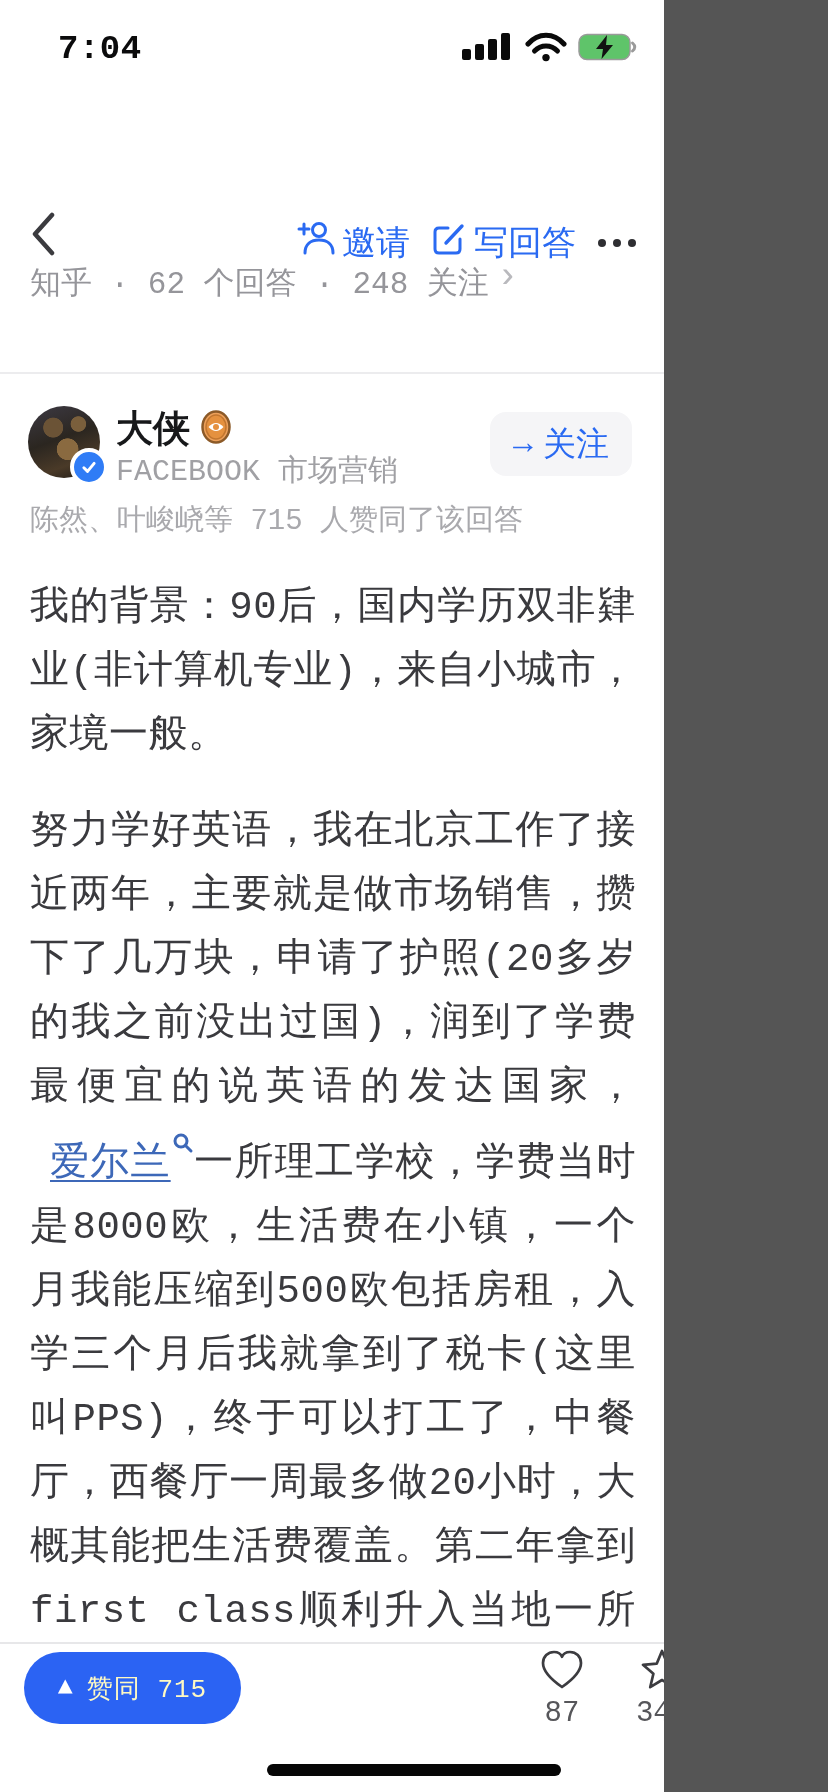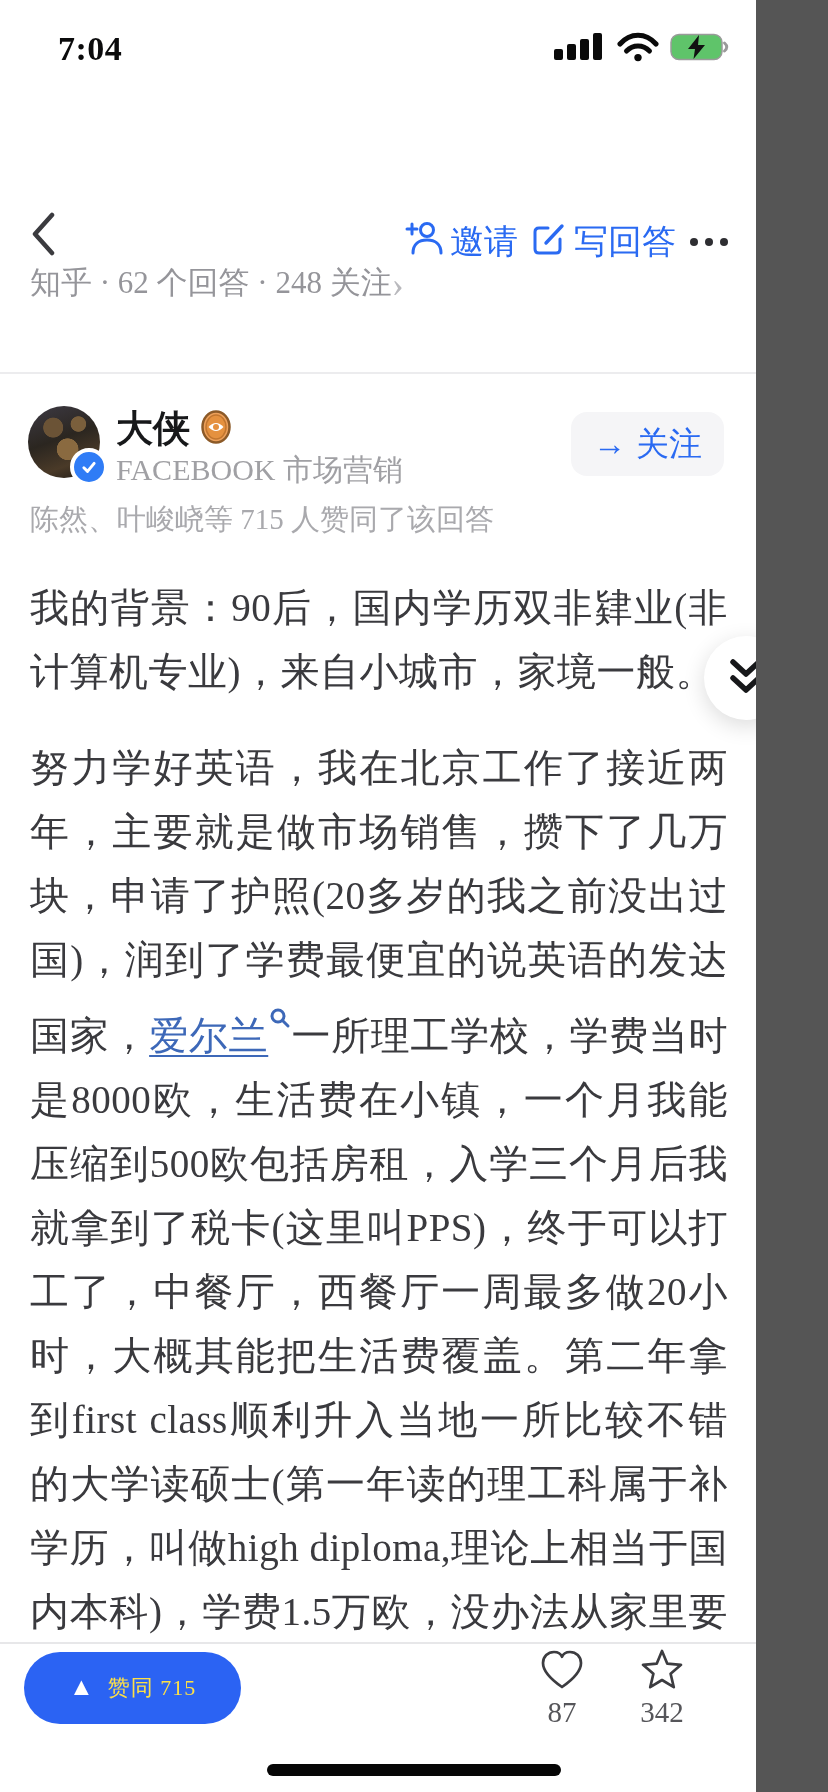--- a/index.html
+++ b/index.html
@@ -1,35 +1,35 @@
 <!DOCTYPE html>
 <html><head>
 <meta charset="utf-8">
 <style>
   html,body{margin:0;padding:0;background:#555;}
-  .screen{position:relative;width:756px;height:1792px;background:#fff;overflow:hidden;
-          font-family:Liberation Serif, serif;-webkit-font-smoothing:antialiased;}
+  .screen{position:relative;width:664px;height:1792px;background:#fff;overflow:hidden;
+          font-family:Liberation Mono, monospace;-webkit-font-smoothing:antialiased;}
 
   
   .statusbar{position:absolute;top:0;left:0;right:0;height:92px;}
   .st-time{position:absolute;left:58px;top:30px;font-size:34px;font-weight:700;color:#0b0b0c;letter-spacing:.5px;}
   .st-apptitle{position:absolute;left:0;right:0;top:6px;text-align:center;font-size:37px;font-weight:700;color:#2a6af2;}
   .st-icons{position:absolute;right:26px;top:32px;display:flex;align-items:center;gap:11px;}
 
   
   .navbar{position:absolute;top:100px;left:0;right:0;height:86px;}
   .back-btn{position:absolute;left:28px;top:110px;width:34px;height:50px;cursor:pointer;}
-  .nav-right{position:absolute;right:26px;top:118px;display:flex;align-items:center;gap:12px;}
+  .nav-right{position:absolute;right:26px;top:118px;display:flex;align-items:center;gap:20px;}
   .nav-item{display:flex;align-items:center;gap:6px;color:#2a6af2;font-size:34px;font-weight:500;cursor:pointer;}
   .more-btn{display:flex;align-items:center;gap:7px;padding:10px 2px;cursor:pointer;}
   .more-btn i{width:8px;height:8px;border-radius:50%;background:#2e2e32;display:block;}
 
   
   .q-title{position:absolute;left:30px;top:198px;right:30px;font-size:42px;font-weight:700;color:#131316;letter-spacing:.5px;}
-  .q-meta{position:absolute;left:30px;top:262px;display:flex;align-items:flex-end;color:#95959a;font-size:31px;cursor:pointer;}
+  .q-meta{position:absolute;left:30px;top:262px;display:flex;align-items:flex-start;gap:8px;color:#95959a;font-size:31px;cursor:pointer;}
   .q-meta .chev{font-size:36px;color:#b9b9bd;line-height:1;transform:translateY(-2px);}
   .divider{position:absolute;left:0;right:0;top:372px;height:2px;background:#ececee;}
 
   
   .author{position:absolute;left:28px;top:404px;right:28px;height:80px;}
   .avatar{position:absolute;left:0;top:2px;width:72px;height:72px;border-radius:50%;cursor:pointer;
           background:
             radial-gradient(circle at 35% 30%, #6b5336 0 14%, transparent 15%),
             radial-gradient(circle at 70% 25%, #7a5f3c 0 10%, transparent 11%),
             radial-gradient(circle at 55% 60%, #8a6a40 0 18%, transparent 19%),
@@ -42,34 +42,34 @@
   .follow-btn{position:absolute;right:4px;top:8px;height:64px;min-width:142px;border-radius:16px;
           background:#f5f5f7;display:flex;align-items:center;justify-content:center;gap:10px;
           color:#2a6af2;font-size:33px;font-weight:500;cursor:pointer;padding:0 22px;box-sizing:border-box;}
   .endorse{position:absolute;left:30px;top:500px;right:30px;font-size:29px;color:#a9a9ad;}
 
   
   .content{position:absolute;left:30px;right:28px;top:576px;color:#3a3a3e;
            font-size:39px;line-height:64px;text-align:justify;letter-spacing:.5px;}
   .content p{margin:0 0 32px 0;}
   .textlink{color:#3d68b8;cursor:pointer;white-space:nowrap;}
-  .textlink .lk{text-decoration:underline;text-underline-offset:6px;text-decoration-thickness:2px;}
+  .textlink .lk{text-decoration:underline;text-underline-offset:6px;text-decoration-thickness:2px;margin-left:20px;}
   .textlink sup{display:inline-block;transform:translateY(-6px);margin-left:1px;}
 
   
   .scroll-btn{position:absolute;left:704px;top:636px;width:84px;height:84px;border-radius:50%;
           background:#fff;box-shadow:0 6px 22px rgba(0,0,0,.14);display:flex;align-items:center;
           justify-content:center;cursor:pointer;}
 
   
   .bottombar{position:absolute;left:0;right:0;top:1642px;height:150px;background:#fff;border-top:2px solid #e7e7e9;}
   .upvote-btn{position:absolute;left:24px;top:8px;width:217px;height:72px;border-radius:36px;background:#2b63f3;
           display:flex;align-items:center;justify-content:center;gap:14px;cursor:pointer;}
   .upvote-btn .tri{color:#fff;font-size:25px;transform:translateY(-1px);}
-  .upvote-btn .lbl{color:#fde047;font-size:22px;font-weight:500;letter-spacing:1px;}
+  .upvote-btn .lbl{color:#fef9c3;font-size:26px;font-weight:500;letter-spacing:1px;}
   .action{position:absolute;top:4px;width:64px;text-align:center;cursor:pointer;}
   .action .cnt{display:block;margin-top:0px;font-size:29px;color:#56565a;}
   .act-like{left:530px;} .act-fav{left:630px;} .act-comment{left:726px;margin-left:25px;}
 
   .home-indicator{position:absolute;left:267px;top:1764px;width:294px;height:12px;border-radius:7px;background:#060606;cursor:grab;}
 </style>
 </head>
 <body>
 
 <div class="screen">

